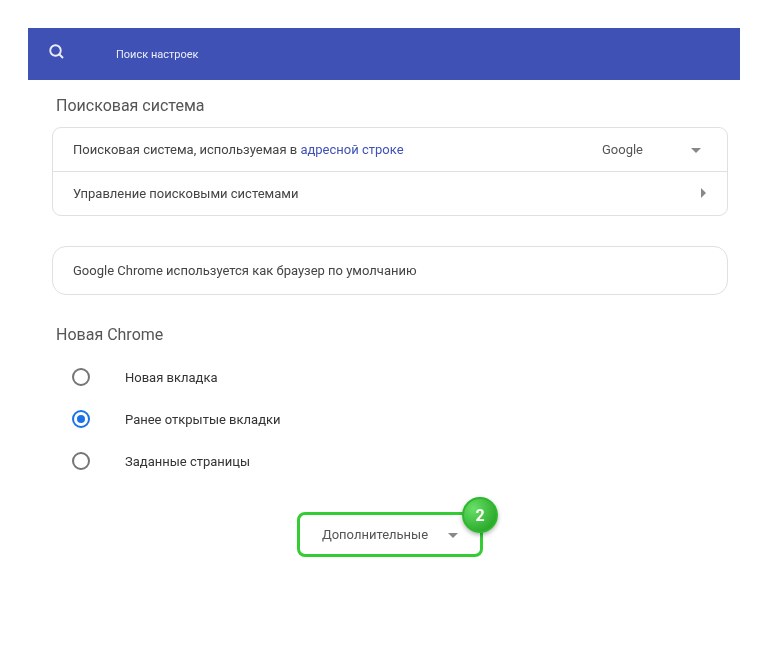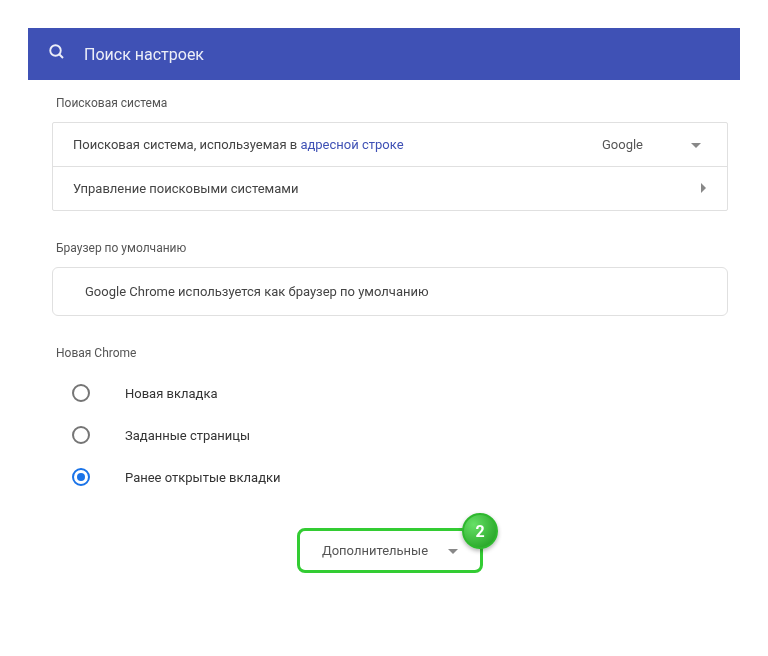--- a/index.html
+++ b/index.html
@@ -1,39 +1,39 @@
 <!DOCTYPE html>
 <html><head>
   <meta charset="utf-8">
   <style>
     * { margin: 0; padding: 0; box-sizing: border-box; font-family: 'Segoe UI', Roboto, Arial, sans-serif; }
     body { background: #fff; width: 768px; height: 656px; position: relative; overflow: hidden; }
     .container { background: #fff; padding: 0; }
     .search-bar { background: #3f51b5; height: 52px; display: flex; align-items: center; padding: 0 20px; margin: 28px 28px 0 28px; }
     .search-icon { color: #fff; opacity: 0.9; margin-right: 18px; }
-    .search-input { background: transparent; border: none; outline: none; color: #fff; font-size: 16px; flex: 1; }
+    .search-input { background: transparent; border: none; outline: none; color: #fff; font-size: 11px; flex: 1; margin-left: 32px; }
     .search-input::placeholder { color: #fff; opacity: 0.9; }
     .content { padding: 16px 40px 0 52px; }
-    .section-title { font-size: 12px; color: #555; margin-bottom: 12px; padding-left: 4px; }
-    .card { border: 1px solid #e0e0e0; border-radius: 2px; background: #fff; margin-bottom: 30px; }
+    .section-title { font-size: 16px; color: #555; margin-bottom: 12px; padding-left: 4px; }
+    .card { border: 1px solid #e0e0e0; border-radius: 9px; background: #fff; margin-bottom: 30px; }
     .card-row { display: flex; align-items: center; justify-content: space-between; padding: 14px 20px; font-size: 13px; color: #444; }
     .card-row + .card-row { border-top: 1px solid #e0e0e0; align-items: flex-end; }
     .card-row .label-text { flex: 1; }
     .link-text { color: #3f51b5; }
     .select { display: flex; align-items: center; gap: 48px; color: #555; padding-right: 6px; }
     .chevron { color: #888; }
     .radio-group { border: none; }
     .radio-row { display: flex; align-items: center; gap: 35px; padding: 12px 20px; font-size: 13px; color: #333; cursor: pointer; }
     .radio { width: 18px; height: 18px; border: 2px solid #757575; border-radius: 50%; position: relative; }
     .radio.selected { border-color: #1a73e8; }
     .radio.selected::after { content: ''; position: absolute; top: 3px; left: 3px; width: 8px; height: 8px; background: #1a73e8; border-radius: 50%; }
     .more-wrap { display: flex; justify-content: center; margin-top: 30px; position: relative; }
     .more-btn { display: flex; align-items: center; gap: 20px; padding: 12px 22px; border: 3px solid #33cc33; border-radius: 8px; font-size: 13px; color: #555; background: #fff; cursor: pointer; position: relative; }
     .badge { position: absolute; top: -18px; right: -18px; width: 36px; height: 36px; border-radius: 50%; background: radial-gradient(circle at 30% 30%, #66e066, #1a991a); display: flex; align-items: center; justify-content: center; color: #fff; font-weight: bold; font-size: 16px; border: 2px solid #2eb82e; box-shadow: 0 2px 4px rgba(0,0,0,0.3); }
-    .card-single { border: 1px solid #e0e0e0; border-radius: 6px; padding: 16px 32px; font-size: 13px; color: #444; margin-bottom: 30px; }
+    .card-single { border: 1px solid #e0e0e0; border-radius: 14px; padding: 16px 20px; font-size: 13px; color: #444; margin-bottom: 30px; }
   </style>
 </head>
 <body>
 
 <div class="container">
   <div class="search-bar">
     <span class="search-icon">
       <svg width="18" height="18" viewBox="0 0 24 24" fill="none" stroke="currentColor" stroke-width="2.5">
           <circle cx="10" cy="10" r="7"></circle>
           <line x1="20" y1="20" x2="15" y2="15"></line>
@@ -61,38 +61,37 @@
       <div class="card-row">
         <span class="label-text">Управление поисковыми системами</span>
         <span class="chevron">
           <svg width="6" height="10" viewBox="0 0 6 10" fill="currentColor">
               <path d="M0 0 L5 5 L0 10 Z"></path>
             </svg>
         </span>
       </div>
     </div>
 
-    <div class="section-title">Браузер по умолчанию</div>
     <div class="card-single">
       <span>Google Chrome используется как браузер по умолчанию</span>
     </div>
 
     <div class="section-title">Новая Chrome</div>
     <div class="radio-group">
       <div class="radio-row">
         <span class="radio"></span>
         <span>Новая вкладка</span>
       </div>
       <div class="radio-row">
+        <span class="radio selected"></span>
+        <span>Ранее открытые вкладки</span>
+      </div>
+      <div class="radio-row">
         <span class="radio"></span>
         <span>Заданные страницы</span>
-      </div>
-      <div class="radio-row">
-        <span class="radio selected"></span>
-        <span>Ранее открытые вкладки</span>
       </div>
     </div>
 
     <div class="more-wrap">
       <div class="more-btn">
         <span>Дополнительные</span>
         <span class="chevron">
           <svg width="10" height="6" viewBox="0 0 10 6" fill="currentColor">
               <path d="M0 0 L5 5 L10 0 Z"></path>
             </svg>

